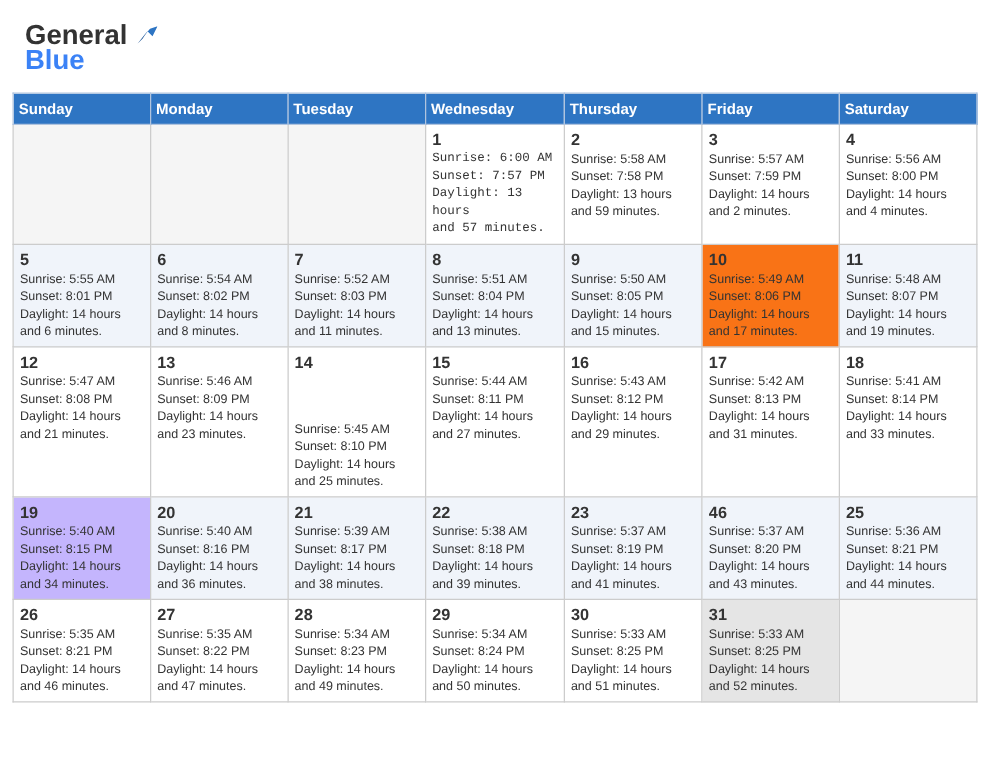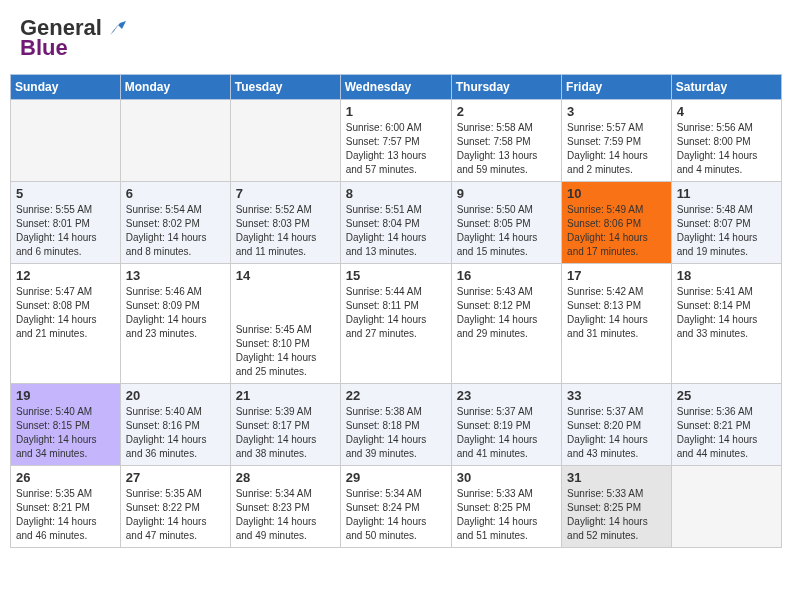--- a/index.html
+++ b/index.html
@@ -85,21 +85,21 @@
 
 <div class="header">
   <div class="logo">
     <div class="logo-row">
       <span style="font-size:22px;font-weight:bold;color:#333;">General</span>
       <svg width="22" height="22" viewBox="0 0 22 22">
         <polygon points="6,18 14,8 18,12 22,4 16,6" fill="#2e75c3"></polygon>
         <polygon points="6,18 14,8 10,14" fill="#1a5090"></polygon>
       </svg>
     </div>
-    <span style="font-size:22px;font-weight:bold;color:#701a75;margin-top:-6px;">Blue</span>
+    <span style="font-size:22px;font-weight:bold;color:#3b82f6;margin-top:-6px;">Blue</span>
   </div>
   <div class="title-block">
     <div class="main-title"></div>
     <div class="subtitle"></div>
   </div>
 </div>
 
 <table class="calendar">
   <thead>
     <tr>
@@ -112,21 +112,21 @@
         <th>Saturday</th>
       </tr>
   </thead>
   <tbody id="calendar-body">
   <tr>
         <td class="empty" style="background: rgb(245, 245, 245);"></td>
         <td class="empty" style="background: rgb(245, 245, 245);"></td>
         <td class="empty" style="background: rgb(245, 245, 245);"></td>
         <td style="background: rgb(255, 255, 255);">
           <span class="day-num">1</span>
-          <div class="day-info" style="white-space: pre-line;">Sunrise: 6:00 AM
+          <div class="day-info" style="white-space: pre-line; font-family: Liberation Mono, monospace;">Sunrise: 6:00 AM
 Sunset: 7:57 PM
 Daylight: 13 hours
 and 57 minutes.</div>
         </td>
         <td style="background: rgb(255, 255, 255);">
           <span class="day-num">2</span>
           <div class="day-info" style="white-space: pre-line;">Sunrise: 5:58 AM
 Sunset: 7:58 PM
 Daylight: 13 hours
 and 59 minutes.</div>
@@ -278,21 +278,21 @@
 and 39 minutes.</div>
         </td>
         <td style="background: rgb(240, 244, 250);">
           <span class="day-num">23</span>
           <div class="day-info" style="white-space: pre-line;">Sunrise: 5:37 AM
 Sunset: 8:19 PM
 Daylight: 14 hours
 and 41 minutes.</div>
         </td>
         <td style="background: rgb(240, 244, 250);">
-          <span class="day-num">33</span>
+          <span class="day-num">46</span>
           <div class="day-info" style="white-space: pre-line;">Sunrise: 5:37 AM
 Sunset: 8:20 PM
 Daylight: 14 hours
 and 43 minutes.</div>
         </td>
         <td style="background: rgb(240, 244, 250);">
           <span class="day-num">25</span>
           <div class="day-info" style="white-space: pre-line;">Sunrise: 5:36 AM
 Sunset: 8:21 PM
 Daylight: 14 hours

